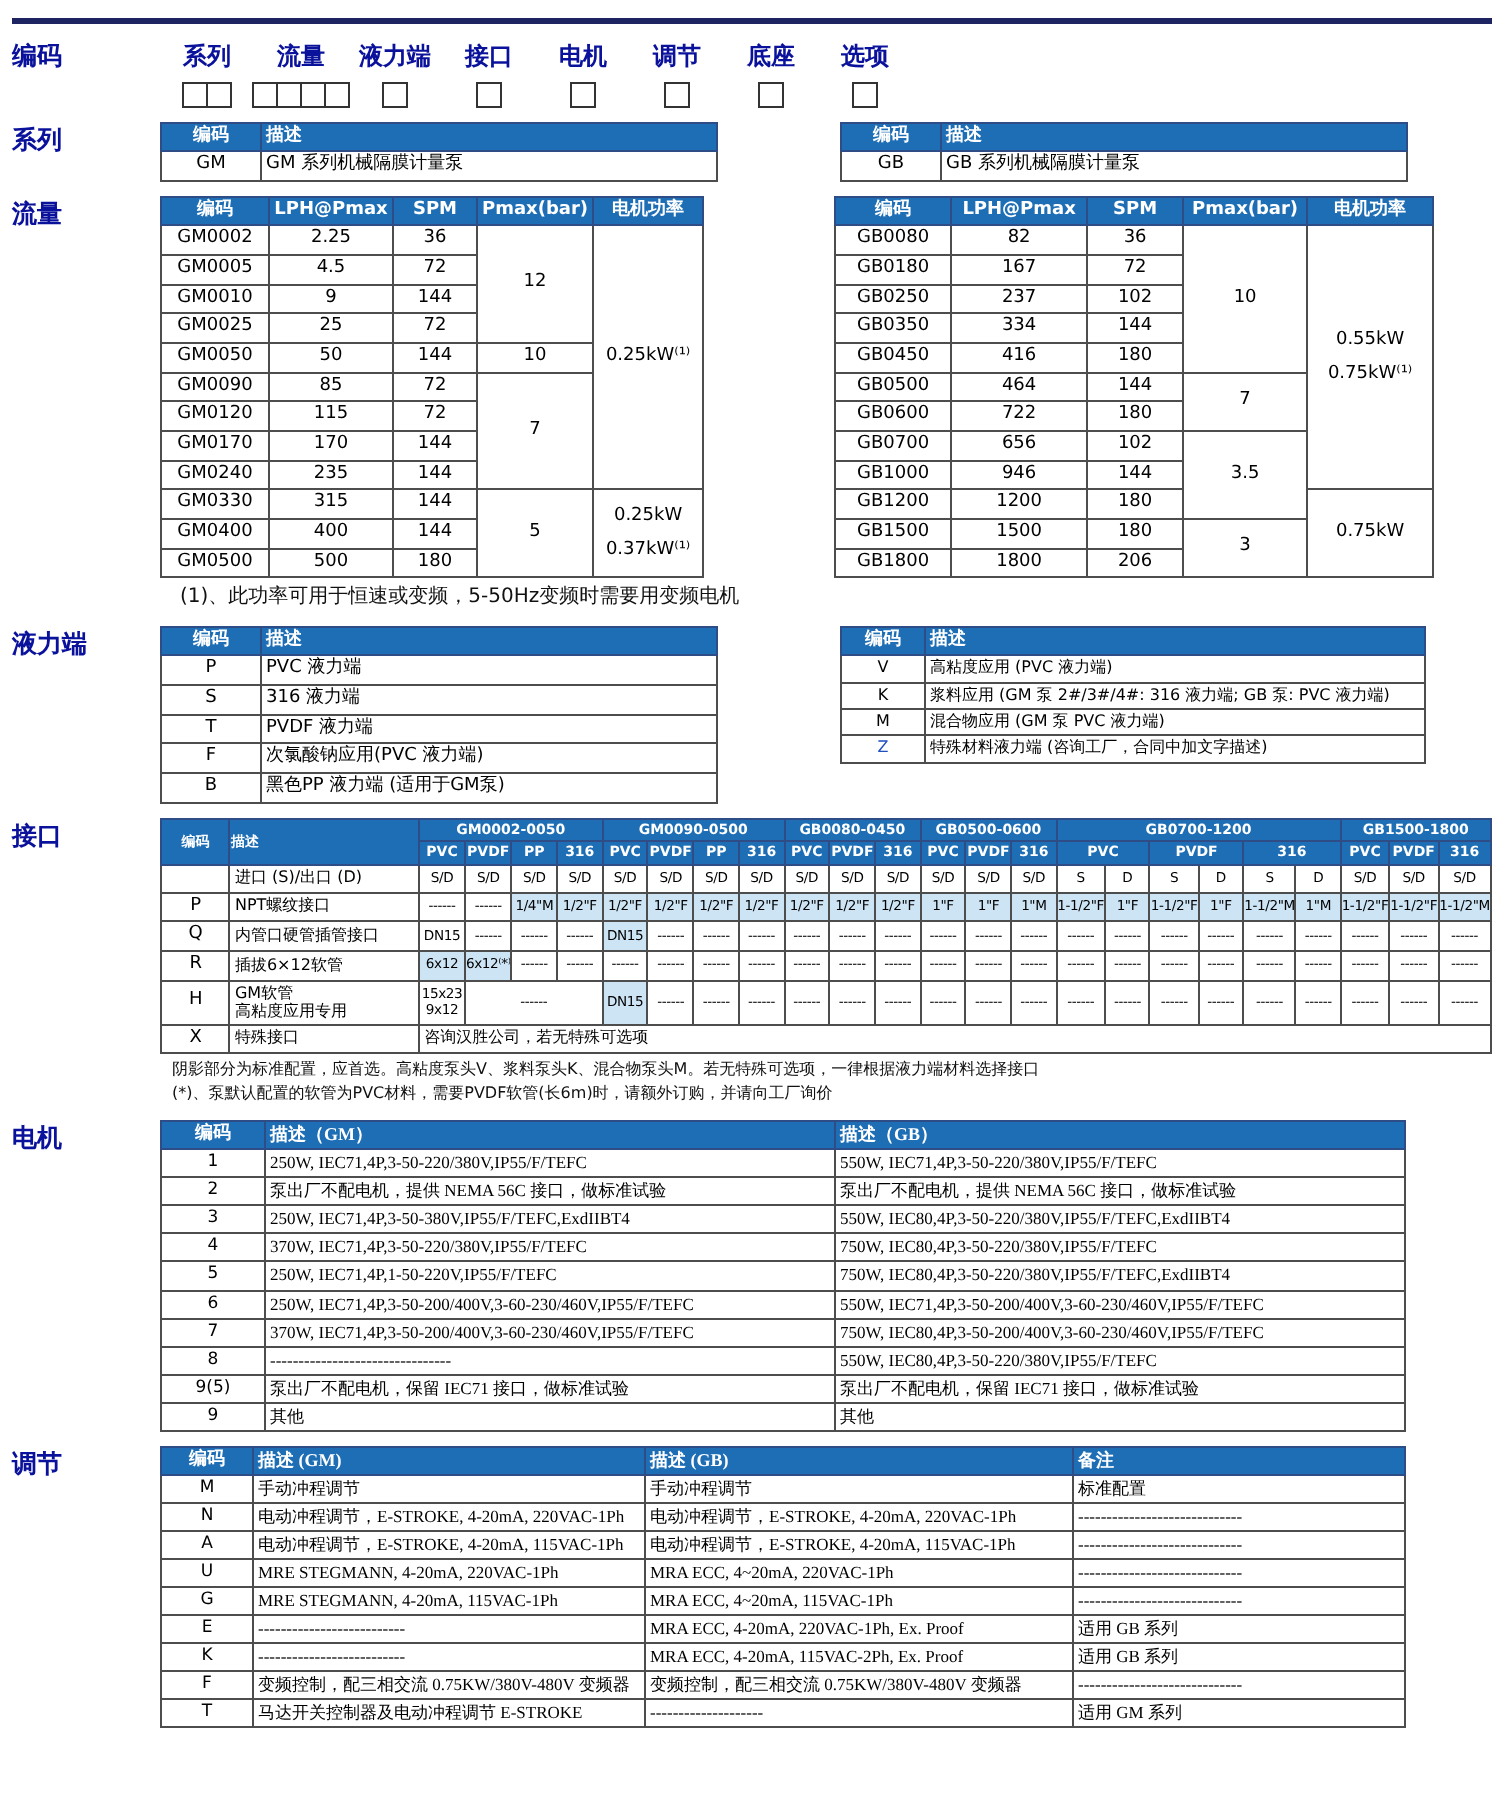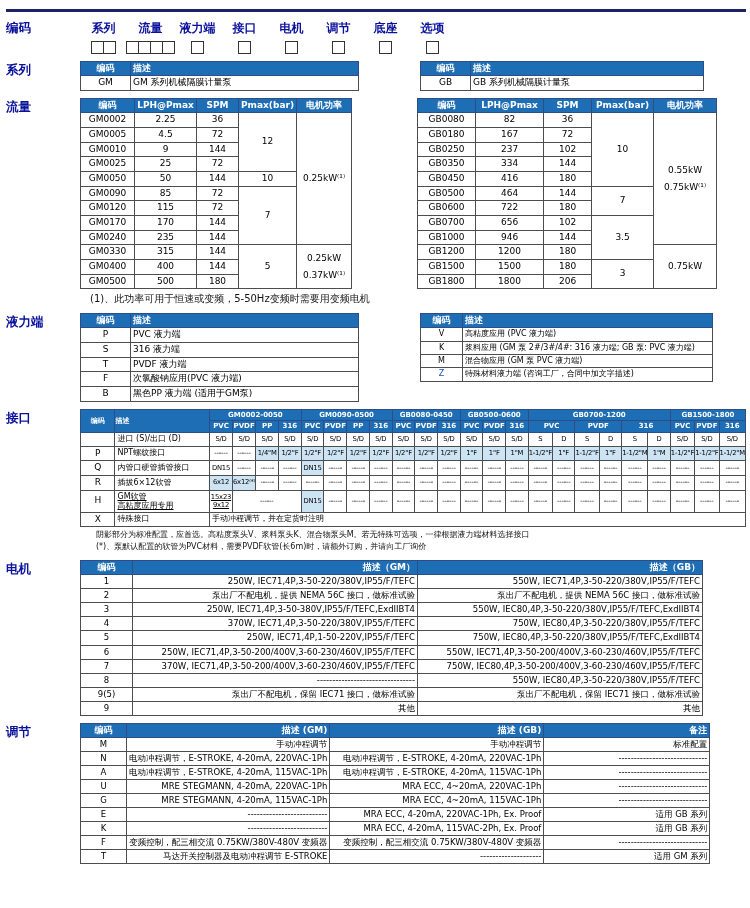--- a/index.html
+++ b/index.html
@@ -22,32 +22,32 @@
   .cb-box{width:11px;height:11px;border:1px solid #333;background:#fff;margin-left:-1px;display:inline-block;}
   .cb-box:first-child{margin-left:0;}
   
   table.tbl{border-collapse:collapse;table-layout:fixed;font-size:9px;border:1px solid #222;}
   .tbl th{background:var(--header-bar,#1e6eb5);color:#fff;border:1px solid #2e4d86;padding:1px 2px;font-weight:bold;text-align:center;font-size:9px;line-height:1.25;overflow:hidden;white-space:nowrap;}
   .tbl td{border:1px solid #4d4d4d;padding:1px 2px;text-align:center;line-height:1.3;overflow:hidden;background:#fff;white-space:nowrap;}
   td.lt,th.lt{text-align:left !important;}
   td.sh{background:var(--shade,#cde4f5) !important;}
   td.blue{color:var(--z-blue,#1d4fc0);}
   td.pre{white-space:pre-line;line-height:1.9;}
-  td.pre2{white-space:pre-line;line-height:1.2;text-decoration:underline;}
+  td.pre2{white-space:pre-line;line-height:1.2;}
   .lt2 td:nth-child(2),.lt2 th:nth-child(2){text-align:left;}
-  .lt2p td:nth-child(n+2),.lt2p th:nth-child(n+2){text-align:right;}
+  .lt2p td:nth-child(n+2),.lt2p th:nth-child(n+2){text-align:left;font-family:Liberation Serif, serif;}
   .t-liqr td{font-size:8px;}
   .t-mot td{font-size:8.5px;}
   .t-adj td{font-size:8.5px;}
   .t-if th{font-size:7px;padding:1px 0;}
   .t-if td{font-size:6.8px;padding:1px 0;letter-spacing:-0.2px;}
   .t-if td.lt{font-size:8px;padding:1px 2px;letter-spacing:0;}
   .t-if td.code{font-size:9px;}
   .fn{font-size:10px;margin:3px 0 0 10px;color:#111;line-height:1.35;}
-  .fn.small{font-size:8px;margin-left:16px;}
+  .fn.small{font-size:8px;margin-left:6px;}
 </style>
 </head>
 <body>
 
 <div class="page">
 
   <div class="toprule"></div>
 
   <div class="sec">
     <div class="sec-label">编码</div>
@@ -612,21 +612,21 @@
                 <td>------</td>
                 <td>------</td>
                 <td>------</td>
                 <td>------</td>
                 <td>------</td>
                 <td>------</td>
               </tr>
               <tr>
                 <td class="code">X</td>
                 <td class="lt">特殊接口</td>
-                <td colspan="23" class="lt">手动冲程调节，并在定货时注明</td>
+                <td colspan="23" class="lt">咨询汉胜公司，若无特殊可选项</td>
               </tr>
             </tbody>
           </table>
         </div>
       <div class="fn small">阴影部分为标准配置，应首选。高粘度泵头V、浆料泵头K、混合物泵头M。若无特殊可选项，一律根据液力端材料选择接口</div>
       <div class="fn small" style="margin-top:1px;">(*)、泵默认配置的软管为PVC材料，需要PVDF软管(长6m)时，请额外订购，并请向工厂询价</div>
     </div>
   </div>
 
   <div class="sec">

